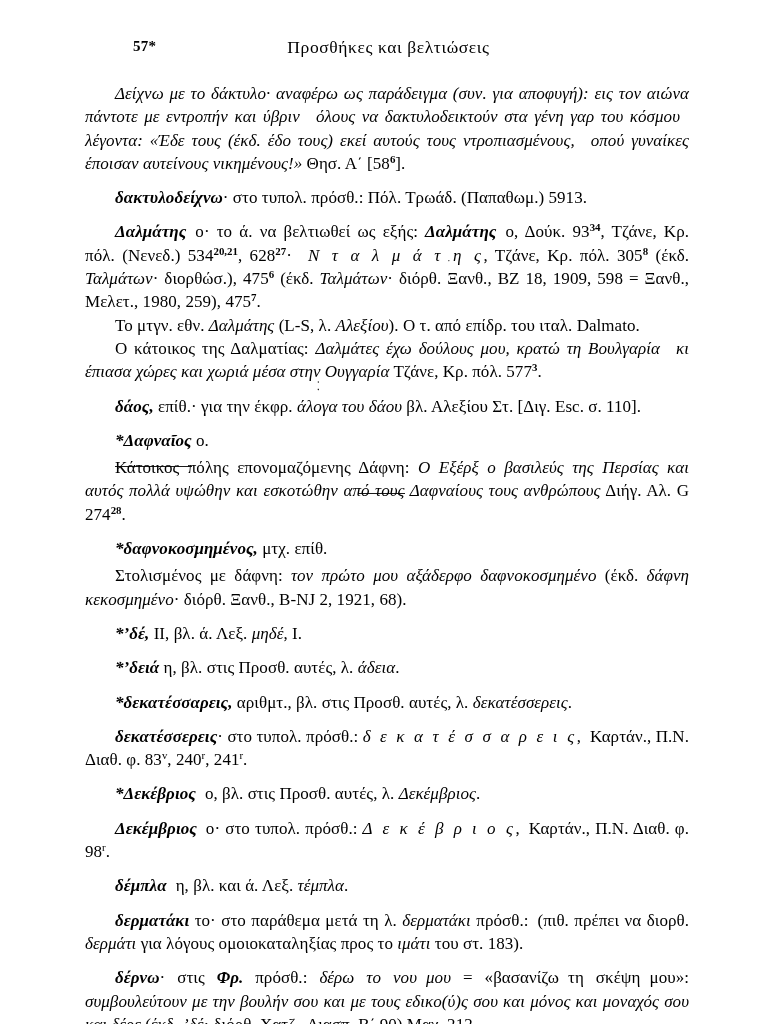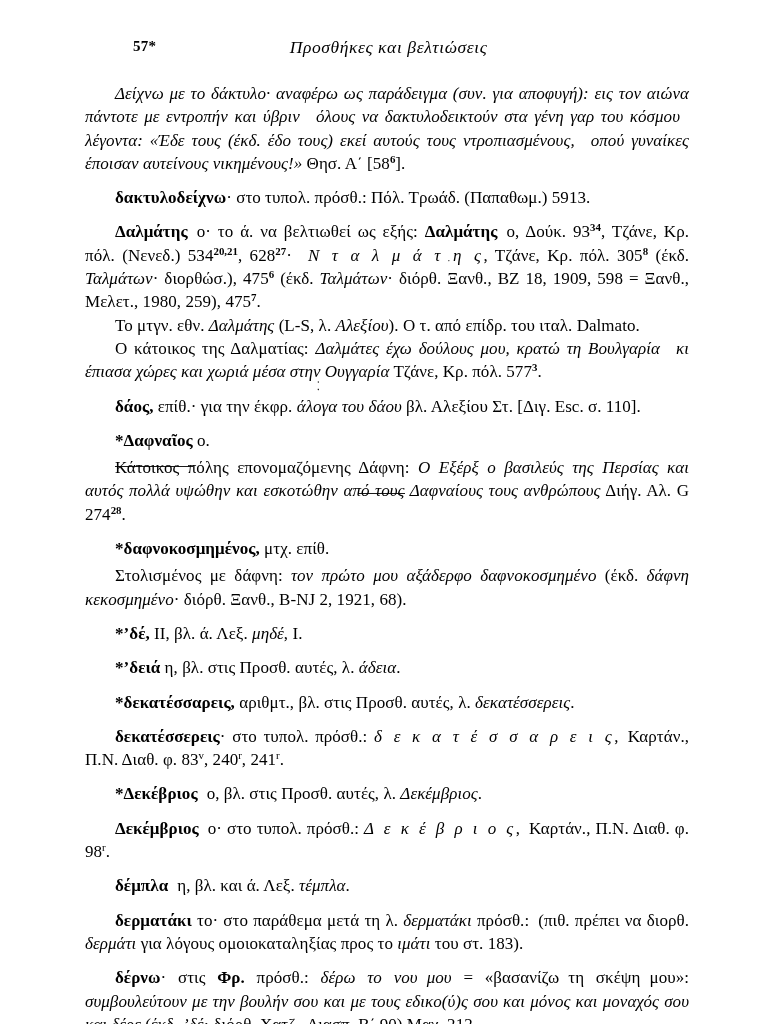--- a/index.html
+++ b/index.html
@@ -36,21 +36,20 @@
     font-size: 15px;
     letter-spacing: 0.3px;
     margin-left: 36px;
   }
   .runtitle {
     position: absolute;
     left: 4px;
     right: 0;
     top: -1px;
     text-align: center;
-    font-style: italic;
     font-size: 17.5px;
     letter-spacing: 0.6px;
   }
 
   
   .body {
     position: absolute;
     top: 82px;
     left: 85px;
     width: 604px;
@@ -64,21 +63,21 @@
     letter-spacing: 0.05px;
   }
   .para.indent {
     text-indent: 30px;
   }
   
   .para.gap   { margin-top: 11px; }
   .para.gap-s { margin-top: 4px;  }
 
   
-  .b  { font-weight: bold; }
+  .b  { font-weight: bold; font-style: italic; }
   .i  { font-style: italic; }
   .u  { border-bottom: 1.4px solid #1a1a1a; padding-bottom: 16px; }
   .sp { font-style: italic; letter-spacing: 2.6px; }
   sup {
     font-size: 0.64em;
     vertical-align: 0.52em;
     line-height: 0;
     font-weight: bold;
     letter-spacing: 0;
   }

